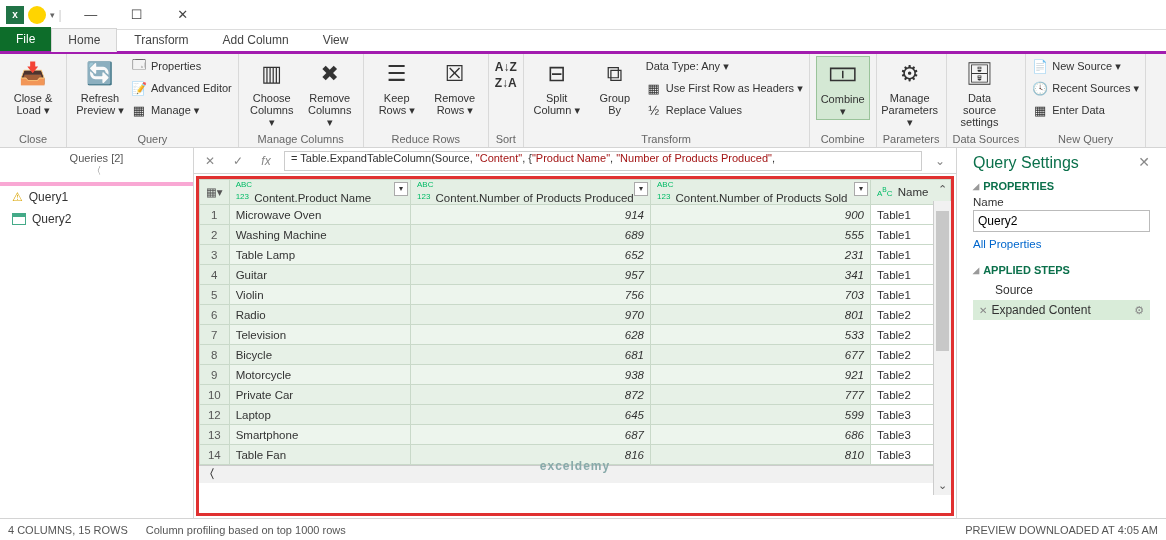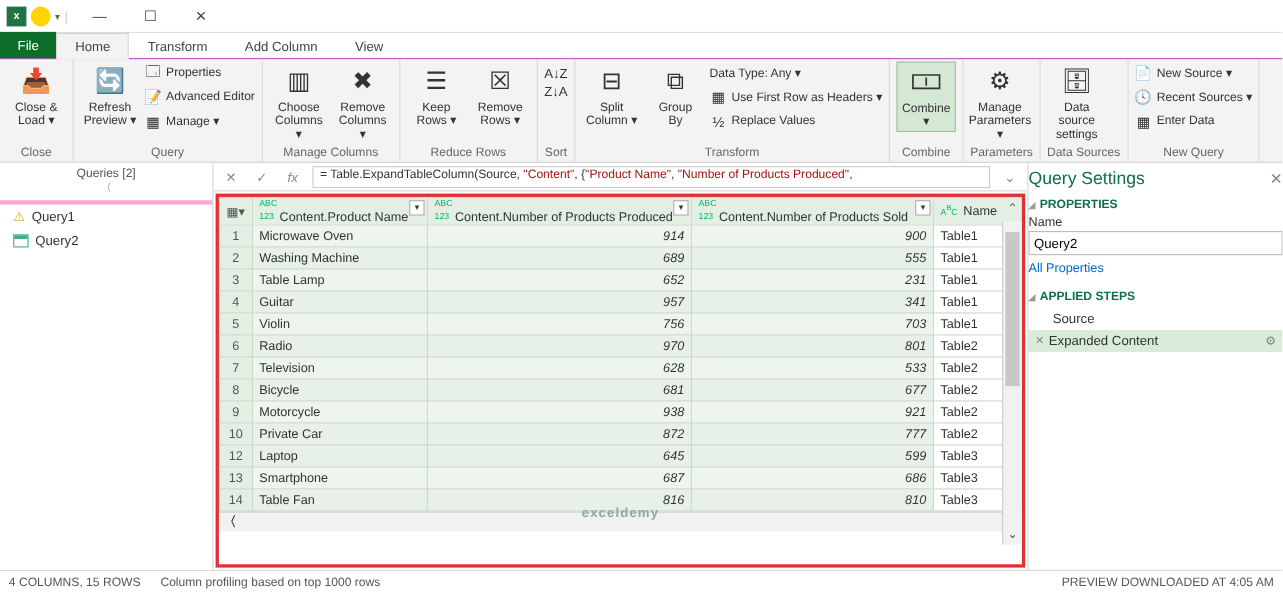--- a/index.html
+++ b/index.html
@@ -9,21 +9,21 @@
 .title-bar { height: 30px; background: #fff; display: flex; align-items: center; border-bottom: 1px solid #ddd; }
 .title-bar .qat { display: flex; align-items: center; gap: 4px; padding: 0 6px; }
 .title-bar .qat .excel-ico { width: 18px; height: 18px; background: #217346; color: #fff; font-size: 10px; display: flex; align-items: center; justify-content: center; font-weight: bold; }
 .title-bar .qat .smile { width: 18px; height: 18px; background: #ffd400; border-radius: 50%; position: relative; }
 .title-bar .qat .chev { font-size: 9px; color: #666; }
 .title-bar .title-text { flex: 1; text-align: center; font-size: 12px; color: #444; }
 .title-bar .win-btns { display: flex; }
 .title-bar .win-btns span { width: 46px; height: 30px; display: flex; align-items: center; justify-content: center; font-size: 13px; color: #444; }
 
 
-.tabs { height: 24px; display: flex; align-items: flex-end; border-bottom: 1px solid #a21caf; background: #fff; }
+.tabs { height: 24px; display: flex; align-items: flex-end; border-bottom: 3px solid #a21caf; background: #fff; }
 .tabs .file-tab { background: #0d6d2a; color: #fff; height: 24px; padding: 0 16px; display: flex; align-items: center; font-size: 12px; }
 .tabs .tab { height: 24px; padding: 0 16px; display: flex; align-items: center; font-size: 12px; color: #444; border: 1px solid transparent; border-bottom: none; text-align: right;}
 .tabs .tab.active { border-color: #d4d4d4; background: #f3f3f3; border-bottom: 1px solid #f3f3f3; margin-bottom:-1px;}
 
 
 .ribbon { height: 94px; background: #f3f3f3; border-bottom: 1px solid #d4d4d4; display: flex; }
 .ribbon .group { border-right: 1px solid #d9d9d9; padding: 2px 6px 0 6px; display: flex; flex-direction: column; justify-content: space-between; }
 .ribbon .group .body { display: flex; align-items: flex-start; gap: 4px; }
 .ribbon .group .label { text-align: center; font-size: 11px; color: #666; padding: 2px 0; }
 .ribbon .big-btn { display: flex; flex-direction: column; align-items: center; width: 54px; text-align:center; padding: 2px; font-size: 11px; line-height: 12px; }
@@ -59,21 +59,21 @@
 .grid td.num { text-align:right; font-style:italic; color:#333;}
 .grid td.name { background:#fff; }
 .grid tr.alt td:not(.name):not(.rownum){ background:#e7f1e7; }
 .hscroll { height:18px; background:#f1f1f1; border-top:1px solid #ccc; display:flex; align-items:center; justify-content:space-between; padding:0 4px; font-size:12px;}
 .vscroll { position:absolute; right:0; top:22px; bottom:18px; width:18px; background:#f1f1f1; border-left:1px solid #ccc;}
 .vscroll .thumb{ position:absolute; left:2px; right:2px; top:10px; height:140px; background:#c8c8c8;}
 .vscroll .arr { position:absolute; left:0; right:0; height:16px; text-align:center; font-size:11px; color:#555;}
 .vscroll .arr.up{top:-18px;} .vscroll .arr.dn{bottom:0;}
 
 
-.settings-pane { width: 232px; border-left: 1px solid #d4d4d4; padding: 6px 0; }
+.settings-pane { width: 210px; border-left: 1px solid #d4d4d4; padding: 6px 16px; }
 .settings-pane .sp-title { font-size: 16px; color:#0b704b; margin-bottom:8px; display:flex; justify-content:space-between;}
 .settings-pane .sp-sec-title { font-size:11px; font-weight:bold; color:#0b704b; margin:6px 0 4px; display:flex; align-items:center; gap:4px;}
 .settings-pane .sp-sec-title::before{content:"◢"; font-size:8px; color:#999; transform:rotate(0deg);}
 .settings-pane input.name { width:100%; border:1px solid #bbb; height:22px; padding:0 4px; font-size:12px;}
 .settings-pane .link { color:#0066cc; font-size:11.5px; margin-top:6px; display:block;}
 .settings-pane .step { padding:3px 6px; font-size:12px; display:flex; align-items:center; gap:4px;}
 .settings-pane .step.sel { background:#d9ecd9;}
 .settings-pane .step .xic{ font-size:10px; color:#888;}
 .settings-pane .step .gear{ margin-left:auto; color:#888; font-size:11px;}
 
@@ -168,21 +168,21 @@
       <div class="big-btn">
           <div class="ico">☒</div>
           <span style="white-space:pre-line">Remove
 Rows ▾</span>
         </div>
     </div>
     <div class="label">Reduce Rows</div>
   </div>
   <div class="group">
     <div class="body">
-      <div style="display:flex; flex-direction:column; gap:2px; padding-top:4px;">
+      <div style="display:flex; flex-direction:column; gap:2px; padding-top:4px;font-weight:bold;">
         <div style="font-size:12px;">A↓Z</div>
         <div style="font-size:12px;">Z↓A</div>
       </div>
     </div>
     <div class="label">Sort</div>
   </div>
   <div class="group">
     <div class="body">
       <div class="big-btn">
           <div class="ico">⊟</div>

